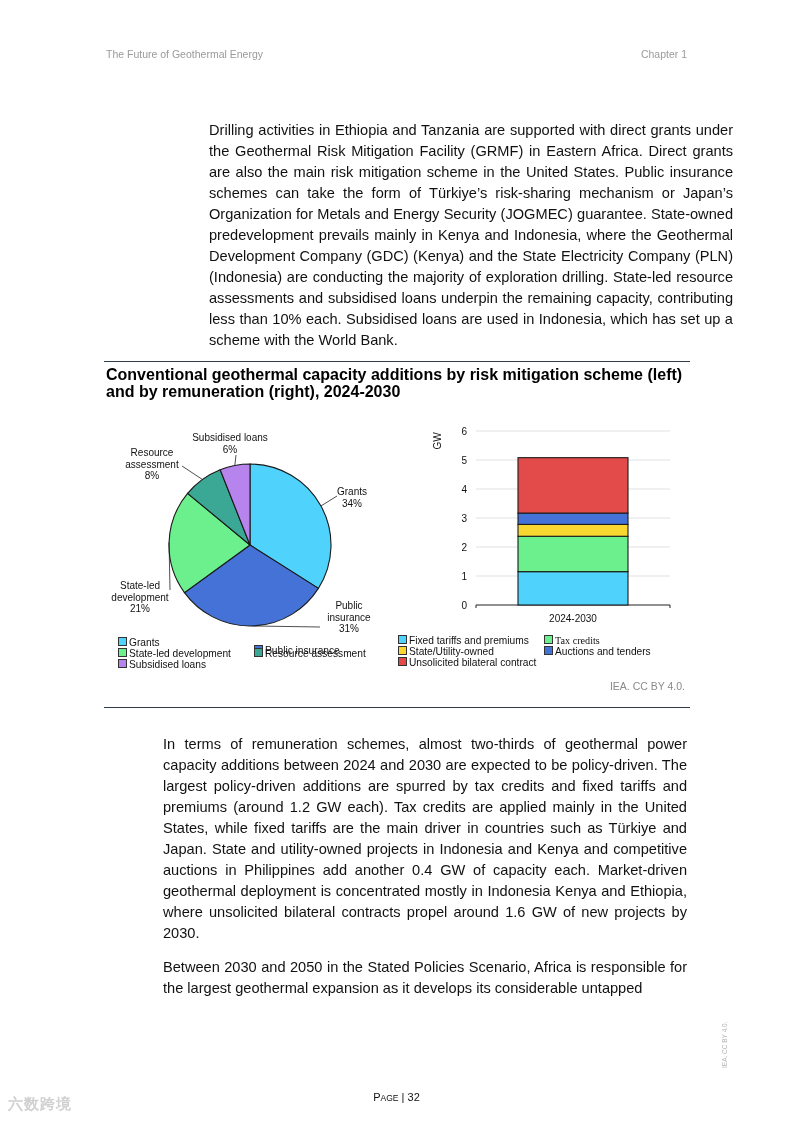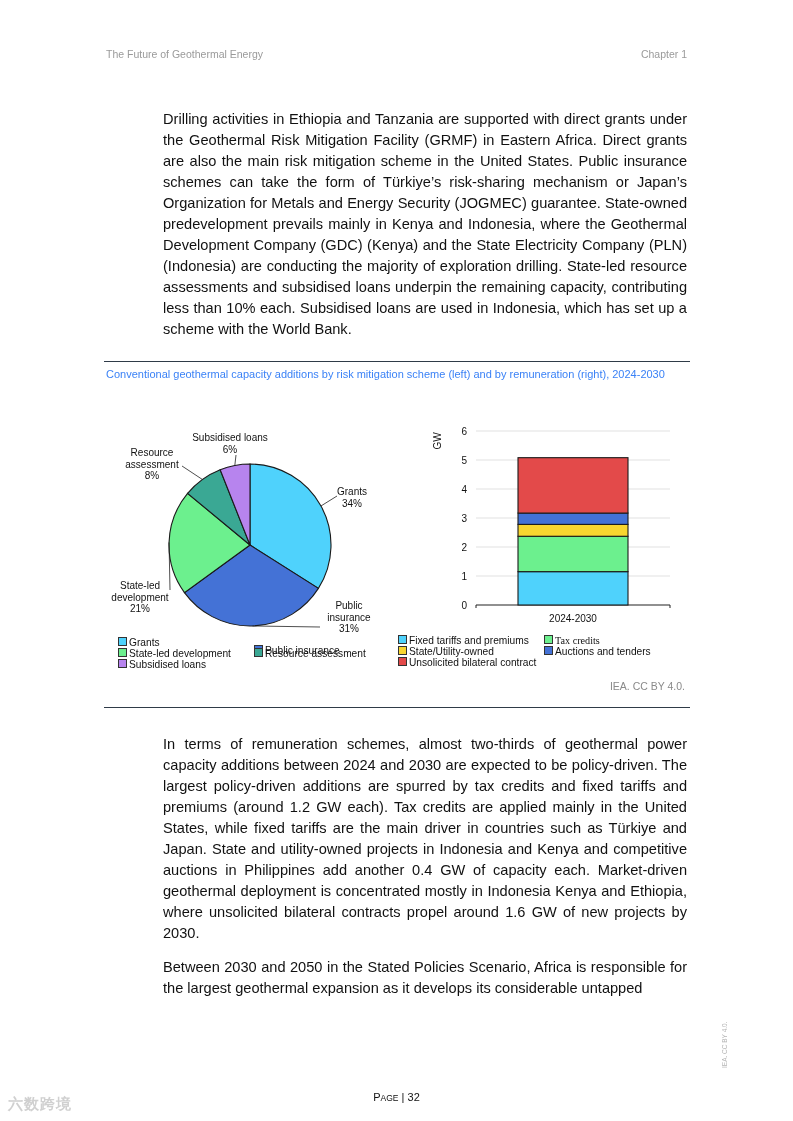--- a/index.html
+++ b/index.html
@@ -3,29 +3,29 @@
 <meta charset="utf-8">
 <style>
   html, body { margin: 0; padding: 0; background: #ffffff; }
   body { width: 793px; height: 1121px; position: relative; overflow: hidden;
          font-family: "Liberation Sans", sans-serif; color: #111; }
   .hdr { position: absolute; top: 48px; font-size: 10.5px; color: #9a9a9a; }
   .hdr-left { left: 106px; }
   .hdr-right { right: 106px; }
   .para { position: absolute; left: 163px; width: 524px; font-size: 14.6px;
           line-height: 21px; text-align: justify; color: #111; margin: 0; }
-  #p1 { top: 109px; }
+  #p1 { top: 120px; margin-left: 46px; }
   #p2 { top: 734px; }
   #p3 { top: 957px; }
   .rule { position: absolute; left: 104px; width: 586px; height: 0;
           border-top: 1.3px solid #2f3b48; }
   #rule-top { top: 361px; }
   #rule-bot { top: 707px; }
   .fig-title { position: absolute; left: 106px; top: 366px; width: 584px;
-               font-size: 11px; font-weight: normal; color: #3b82f6; line-height: 17px; }
+               font-size: 16px; font-weight: bold; color: #000000; line-height: 17px; }
   svg { position: absolute; left: 0; top: 0; overflow: visible; }
   .lbl { font-family: "Liberation Sans", sans-serif; font-size: 10px; fill: #111; }
   .legend { position: absolute; font-size: 10.2px; line-height: 11.5px; color: #111; }
   .legend .item { position: absolute; white-space: nowrap; }
   .legend .sw { display: inline-block; width: 7px; height: 7px; border: 1px solid #333;
                 margin-right: 2px; vertical-align: 0px; }
   .credit { position: absolute; right: 108px; top: 680px; font-size: 10.5px; color: #8a8a8a; }
   .pagenum { position: absolute; left: 0; width: 793px; top: 1061px; text-align: center;
              font-size: 11px; color: #111; margin-top: 30px; }
   .pagenum .sc { font-size: 11px; }

